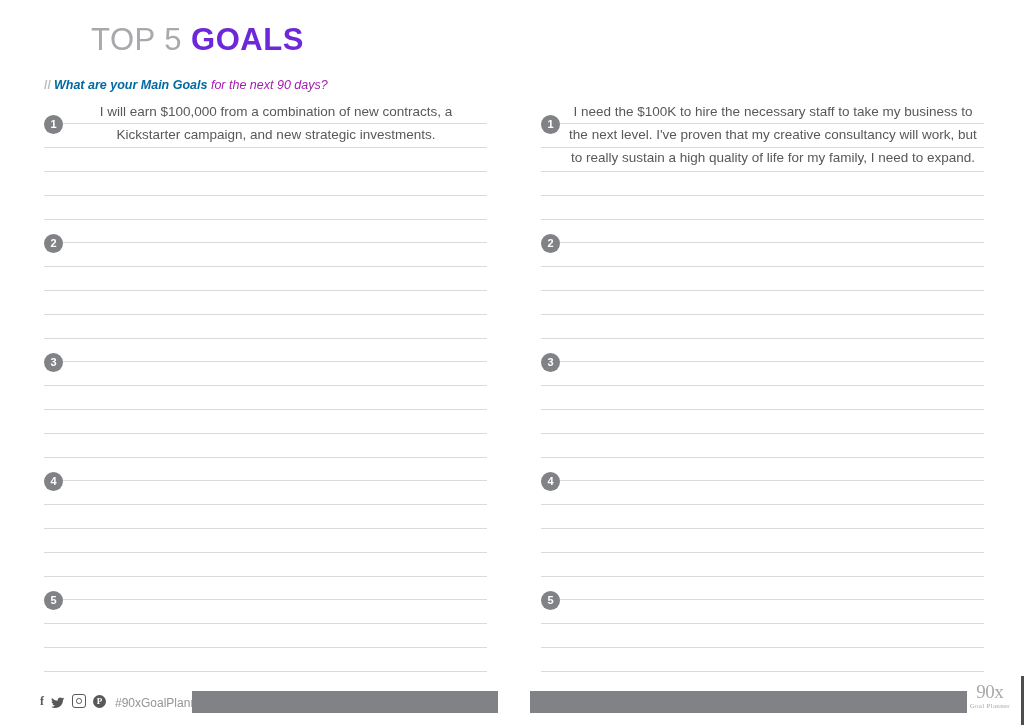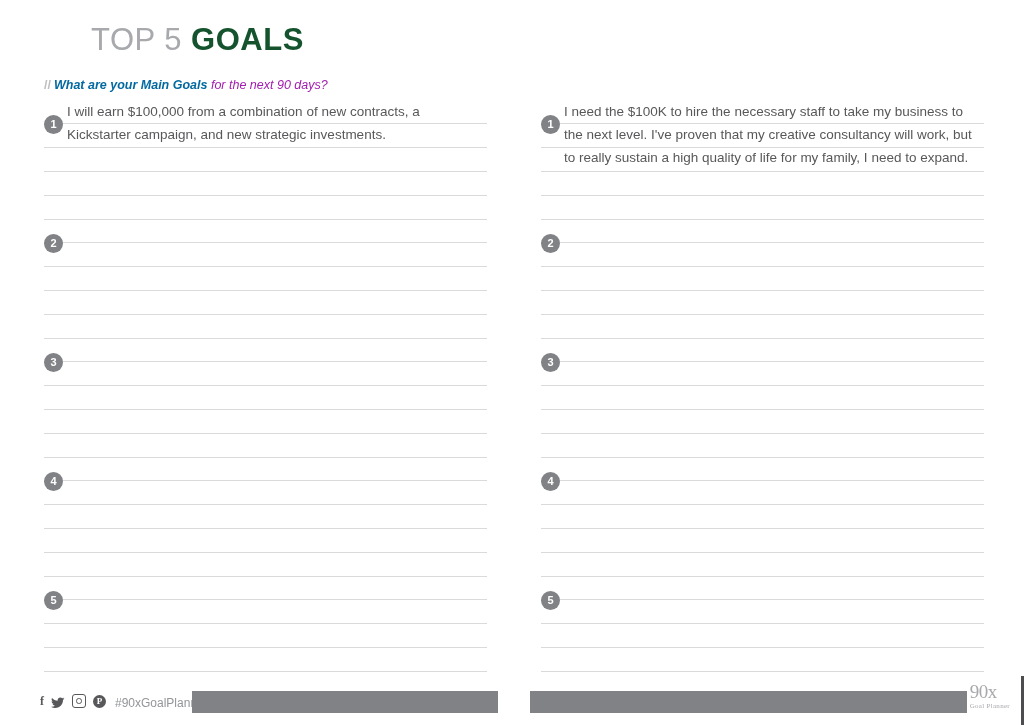--- a/index.html
+++ b/index.html
@@ -36,21 +36,21 @@
     position: absolute;
     top: 24px;
     left: 0;
     font-size: 31px;
     letter-spacing: 0.5px;
     white-space: nowrap;
     line-height: 1;
   }
   .heading .strong {
     font-weight: bold;
-    color: #14532d;
+    color: #6d28d9;
     margin-top: 42px;
   }
   .heading .light {
     font-weight: normal;
     color: #a7a9ac;
     margin-left: 47px;
   }
   .subheading {
     position: absolute;
     top: 78px;
@@ -114,20 +114,21 @@
   }
   .answer {
     position: absolute;
     left: 23px;
     top: 0;
     width: 418px;
     font-size: 13.5px;
     line-height: 23px;
     color: #58585a;
     white-space: pre-wrap;
+    text-align: center;
   }
 
   
   .footer-bar {
     position: absolute;
     height: 22px;
     background: #808285;
   }
   .footer-bar.left  { left: 192px; top: 691px; width: 306px; }
   .footer-bar.right { left: 530px; top: 691px; width: 437px; }
@@ -186,21 +187,21 @@
     text-align: center;
     line-height: 13px;
     display: inline-block;
     font-family: "Liberation Serif", serif;
   }
   
   .logo {
     position: absolute;
     right: 14px;
     top: 682px;
-    text-align: left;
+    text-align: center;
     color: #a7a9ac;
   }
   .logo .mark {
     font-size: 19px;
     font-family: "Liberation Serif", serif;
     line-height: 20px;
     letter-spacing: -0.5px;
   }
   .logo .cap {
     font-size: 7px;

